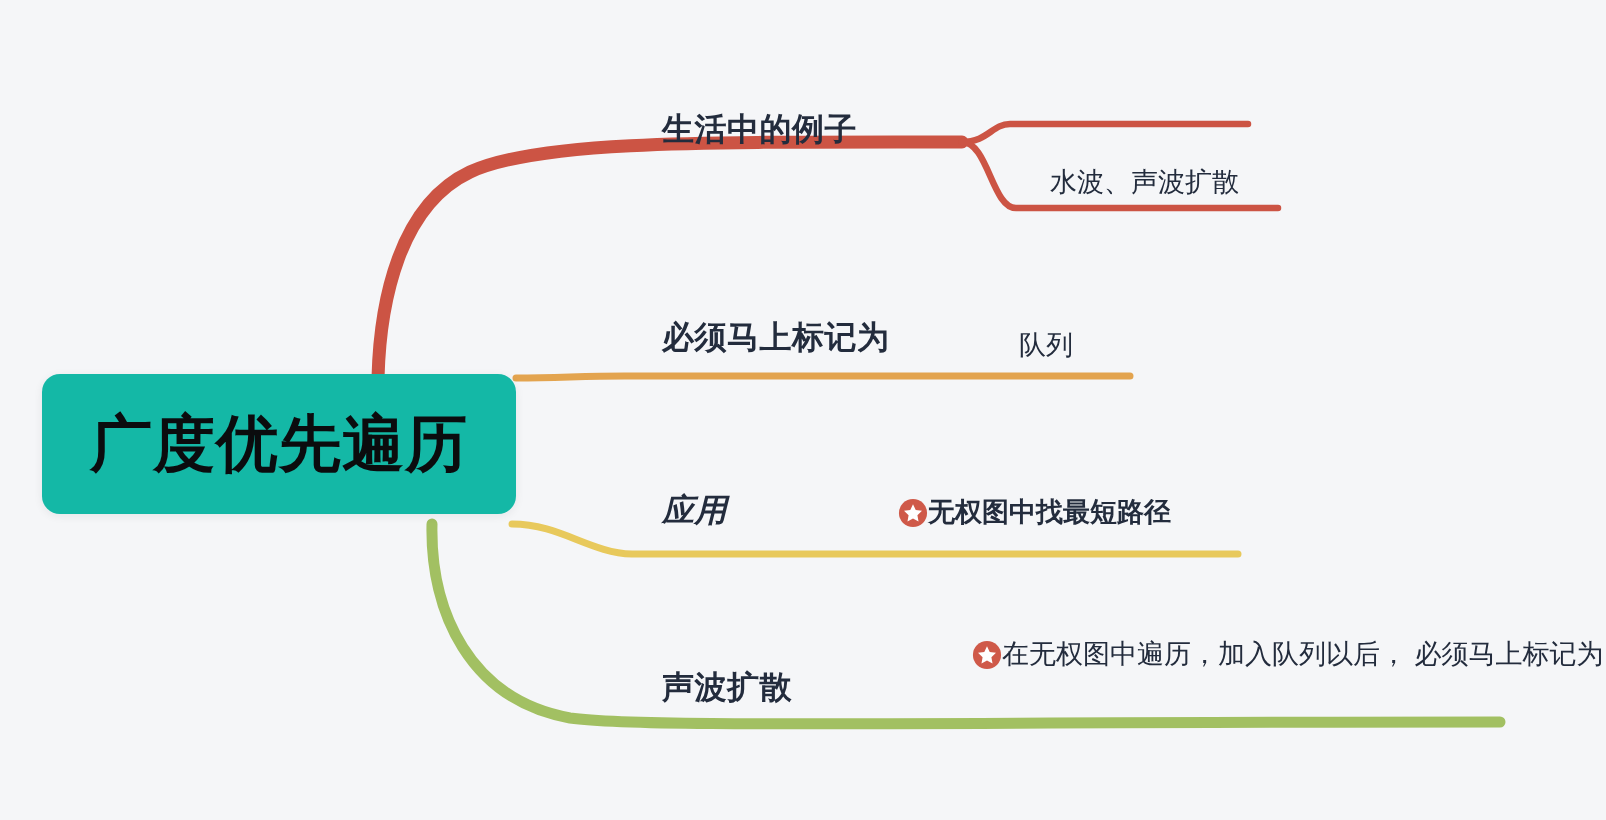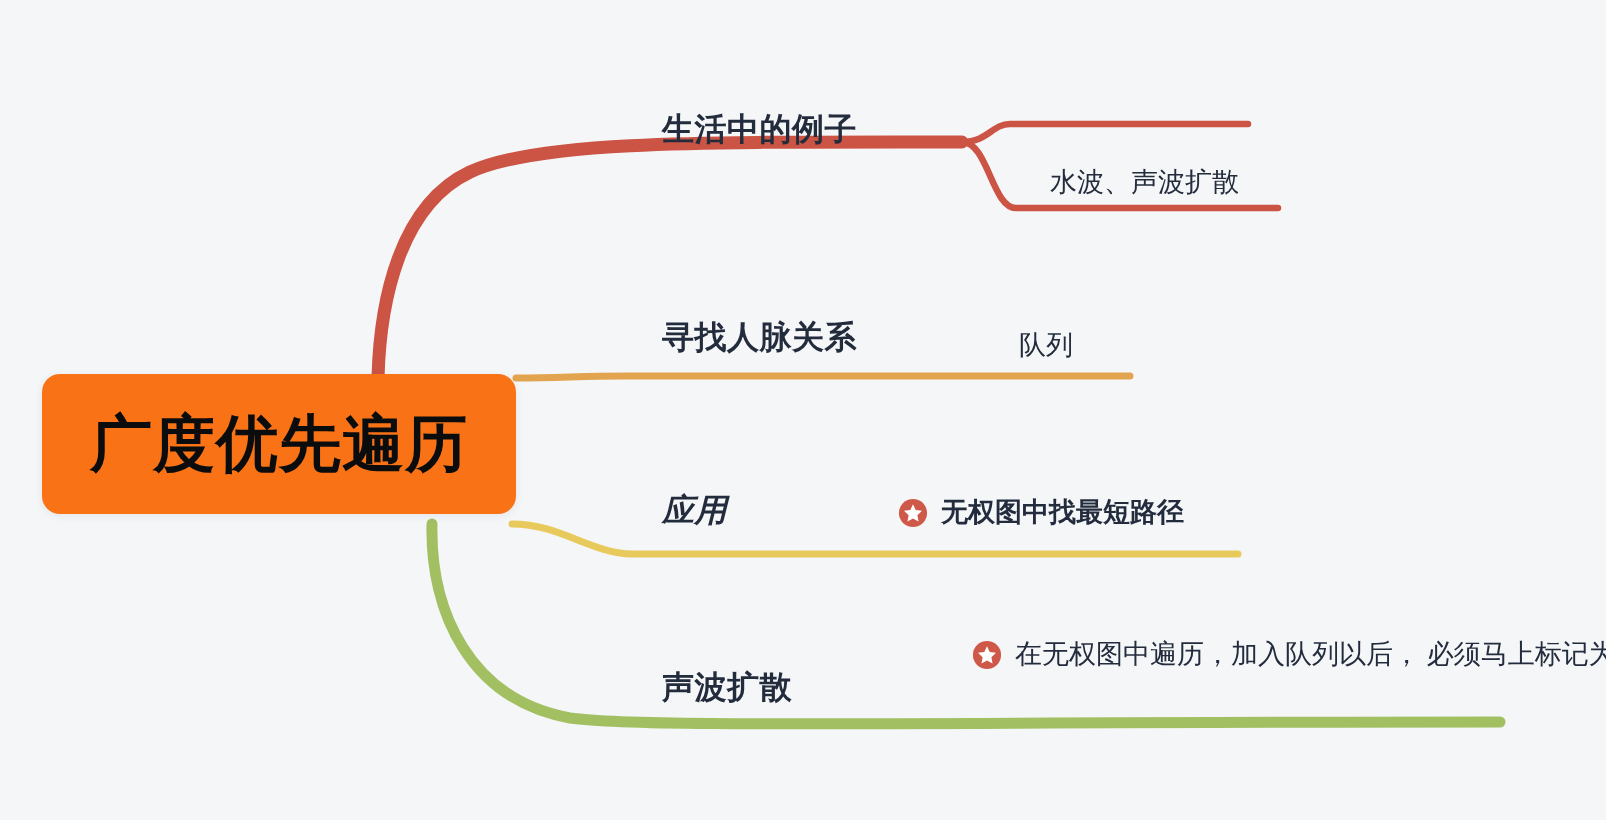--- a/index.html
+++ b/index.html
@@ -24,21 +24,21 @@
     pointer-events: none;
   }
 
   
   .root-node {
     position: absolute;
     left: 42px;
     top: 374px;
     width: 474px;
     height: 140px;
-    background: #f97316;
+    background: #14b8a6;
     border-radius: 18px;
     box-shadow: 0 2px 10px rgba(30,35,45,0.07);
     display: flex;
     align-items: center;
     justify-content: center;
     z-index: 5;
   }
   .root-label {
     font-size: 62px;
     font-weight: 700;
@@ -68,22 +68,20 @@
     color: #232c3d;
     white-space: nowrap;
     line-height: 1.32;
     z-index: 4;
   }
 
   
   .leaf-with-icon {
     display: flex;
     align-items: center;
-    gap: 13px;
-    font-family: Liberation Serif, serif;
   }
   .star-badge {
     flex: 0 0 auto;
     width: 30px;
     height: 30px;
     display: block;
   }
   .leaf-text { display: block; }
 </style>
 </head>
@@ -123,21 +121,21 @@
   </div>
 
   <div class="branch-label" style="left:662px; top:97px;">
     <span>生活中的例子</span>
   </div>
   <div class="leaf-label" style="left:1050px; top:165px;">
     <span>水波、声波扩散</span>
   </div>
 
   <div class="branch-label" style="left:662px; top:305px;">
-    <span>寻找人脉关系</span>
+    <span>必须马上标记为</span>
   </div>
   <div class="leaf-label" style="left:1019px; top:328px;">
     <span>队列</span>
   </div>
 
   <div class="branch-label" style="left:662px; top:478px;font-style:italic;">
     <span>应用</span>
   </div>
   <div class="leaf-label leaf-with-icon" style="left:898px; top:495px;">
     <svg class="star-badge" viewBox="0 0 32 32" xmlns="http://www.w3.org/2000/svg">

